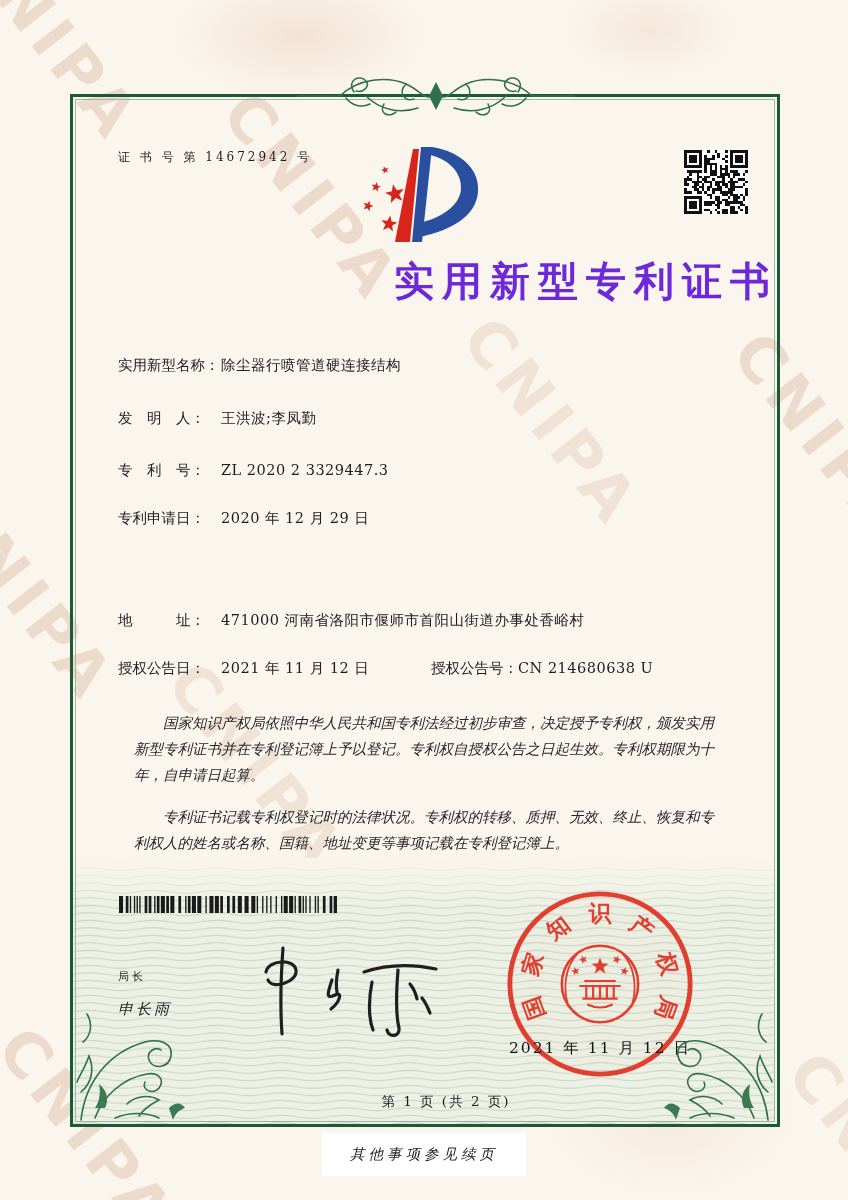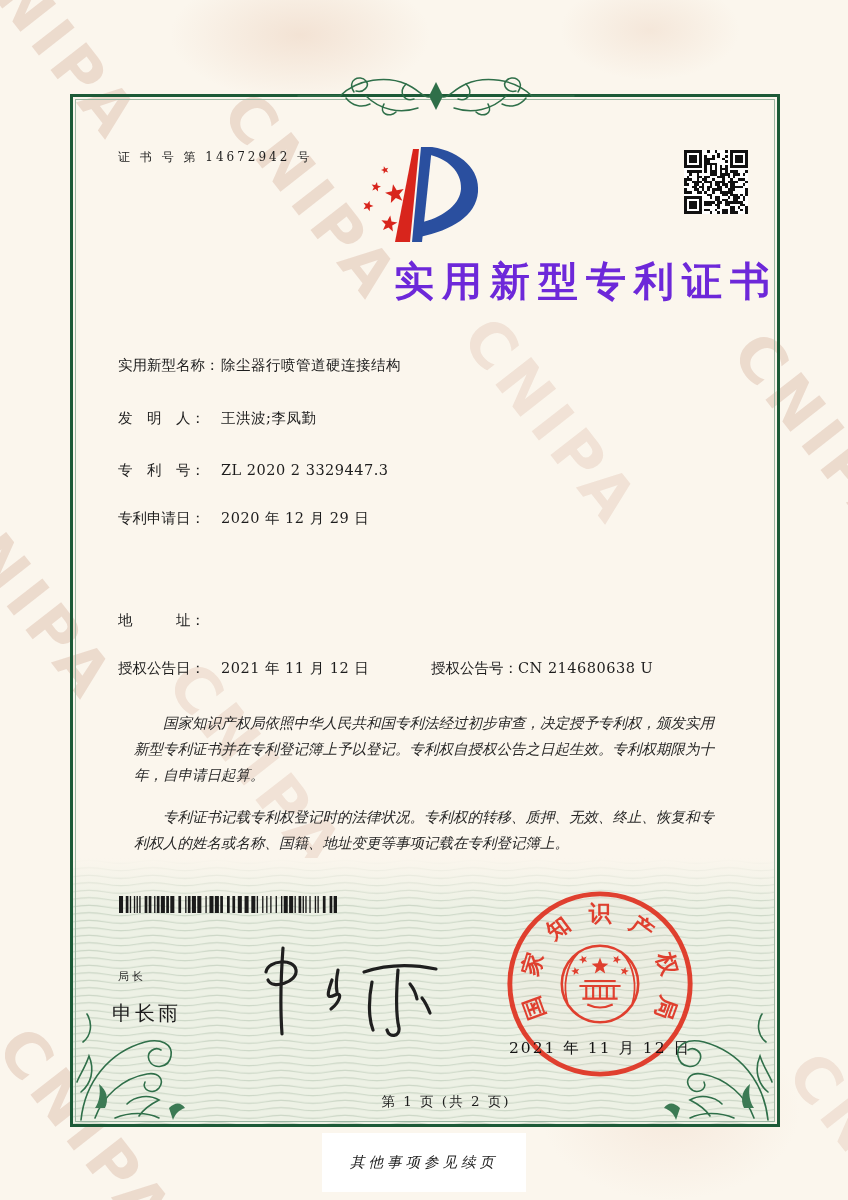--- a/index.html
+++ b/index.html
@@ -24,28 +24,28 @@
   .row{position:absolute;left:118px;width:626px;font-size:14.5px;line-height:22px;display:flex;}
   .row .lbl{display:inline-block;width:103px;flex:0 0 103px;}
   .row .val{letter-spacing:.5px;}
   .row .val.w{flex:0 0 210px;}
   .r1{top:354px}.r2{top:407px}.r3{top:459px}.r4{top:507px}.r5{top:557px}.r6{top:609px}.r7{top:657px}
   .paras{position:absolute;left:118px;top:694px;width:612px;font-size:14.5px;line-height:26px;
          text-align:justify;font-style:italic;color:#262626;}
   .paras p{margin:16px;text-indent:2em;}
   .barcode{position:absolute;left:119px;top:896px;z-index:4;}
   .sig-title{position:absolute;left:118px;top:969px;font-size:11px;letter-spacing:3px;z-index:4;}
-  .sig-name{position:absolute;left:112px;top:1000px;font-size:20px;letter-spacing:3px;z-index:4;}
+  .sig-name{position:absolute;left:118px;top:1000px;font-size:15px;letter-spacing:3px;z-index:4;font-style:italic;}
   .signature{position:absolute;left:246px;top:940px;z-index:4;}
   .seal{position:absolute;left:502px;top:886px;z-index:4;}
   .seal-date{position:absolute;left:498px;top:1038px;width:204px;text-align:center;
              font-size:15.5px;letter-spacing:2px;color:#141414;z-index:5;}
   .page-info{position:absolute;left:70px;top:1093px;width:708px;text-align:center;font-size:13.5px;letter-spacing:2px;z-index:4;padding-left:22px;}
   .cont-note{position:absolute;left:50%;transform:translateX(-50%);top:1133px;background:#ffffff;
-             padding:20px 28px;font-size:14.5px;letter-spacing:4px;font-style:italic;z-index:4;}
+             padding:12px 28px;font-size:14.5px;letter-spacing:4px;font-style:italic;z-index:4;}
   .ornament-top{position:absolute;left:296px;top:70px;z-index:5;}
   .floral{position:absolute;z-index:5;}
   .floral.bl{left:75px;top:1012px;}
   .floral.br{left:662px;top:1012px;transform:scaleX(-1);}
 </style>
 </head>
 <body>
 
 <div class="page">
 
@@ -395,20 +395,21 @@
     <div class="row r3">
       <span class="lbl">专　利　号：</span>
       <span class="val">ZL 2020 2 3329447.3</span>
     </div>
     <div class="row r4">
       <span class="lbl">专利申请日：</span>
       <span class="val">2020 年 12 月 29 日</span>
     </div>
     <div class="row r6">
       <span class="lbl">地　　　址：</span>
+      <span class="val">471000  河南省洛阳市偃师市首阳山街道办事处香峪村</span>
     </div>
     <div class="row r7">
       <span class="lbl">授权公告日：</span>
       <span class="val w">2021 年 11 月 12 日</span>
       <span class="lbl" style="width:auto;flex:0 0 auto">授权公告号：</span>
       <span class="val">CN 214680638 U</span>
     </div>
 
     <div class="paras">
       <p>国家知识产权局依照中华人民共和国专利法经过初步审查，决定授予专利权，颁发实用新型专利证书并在专利登记簿上予以登记。专利权自授权公告之日起生效。专利权期限为十年，自申请日起算。</p>

